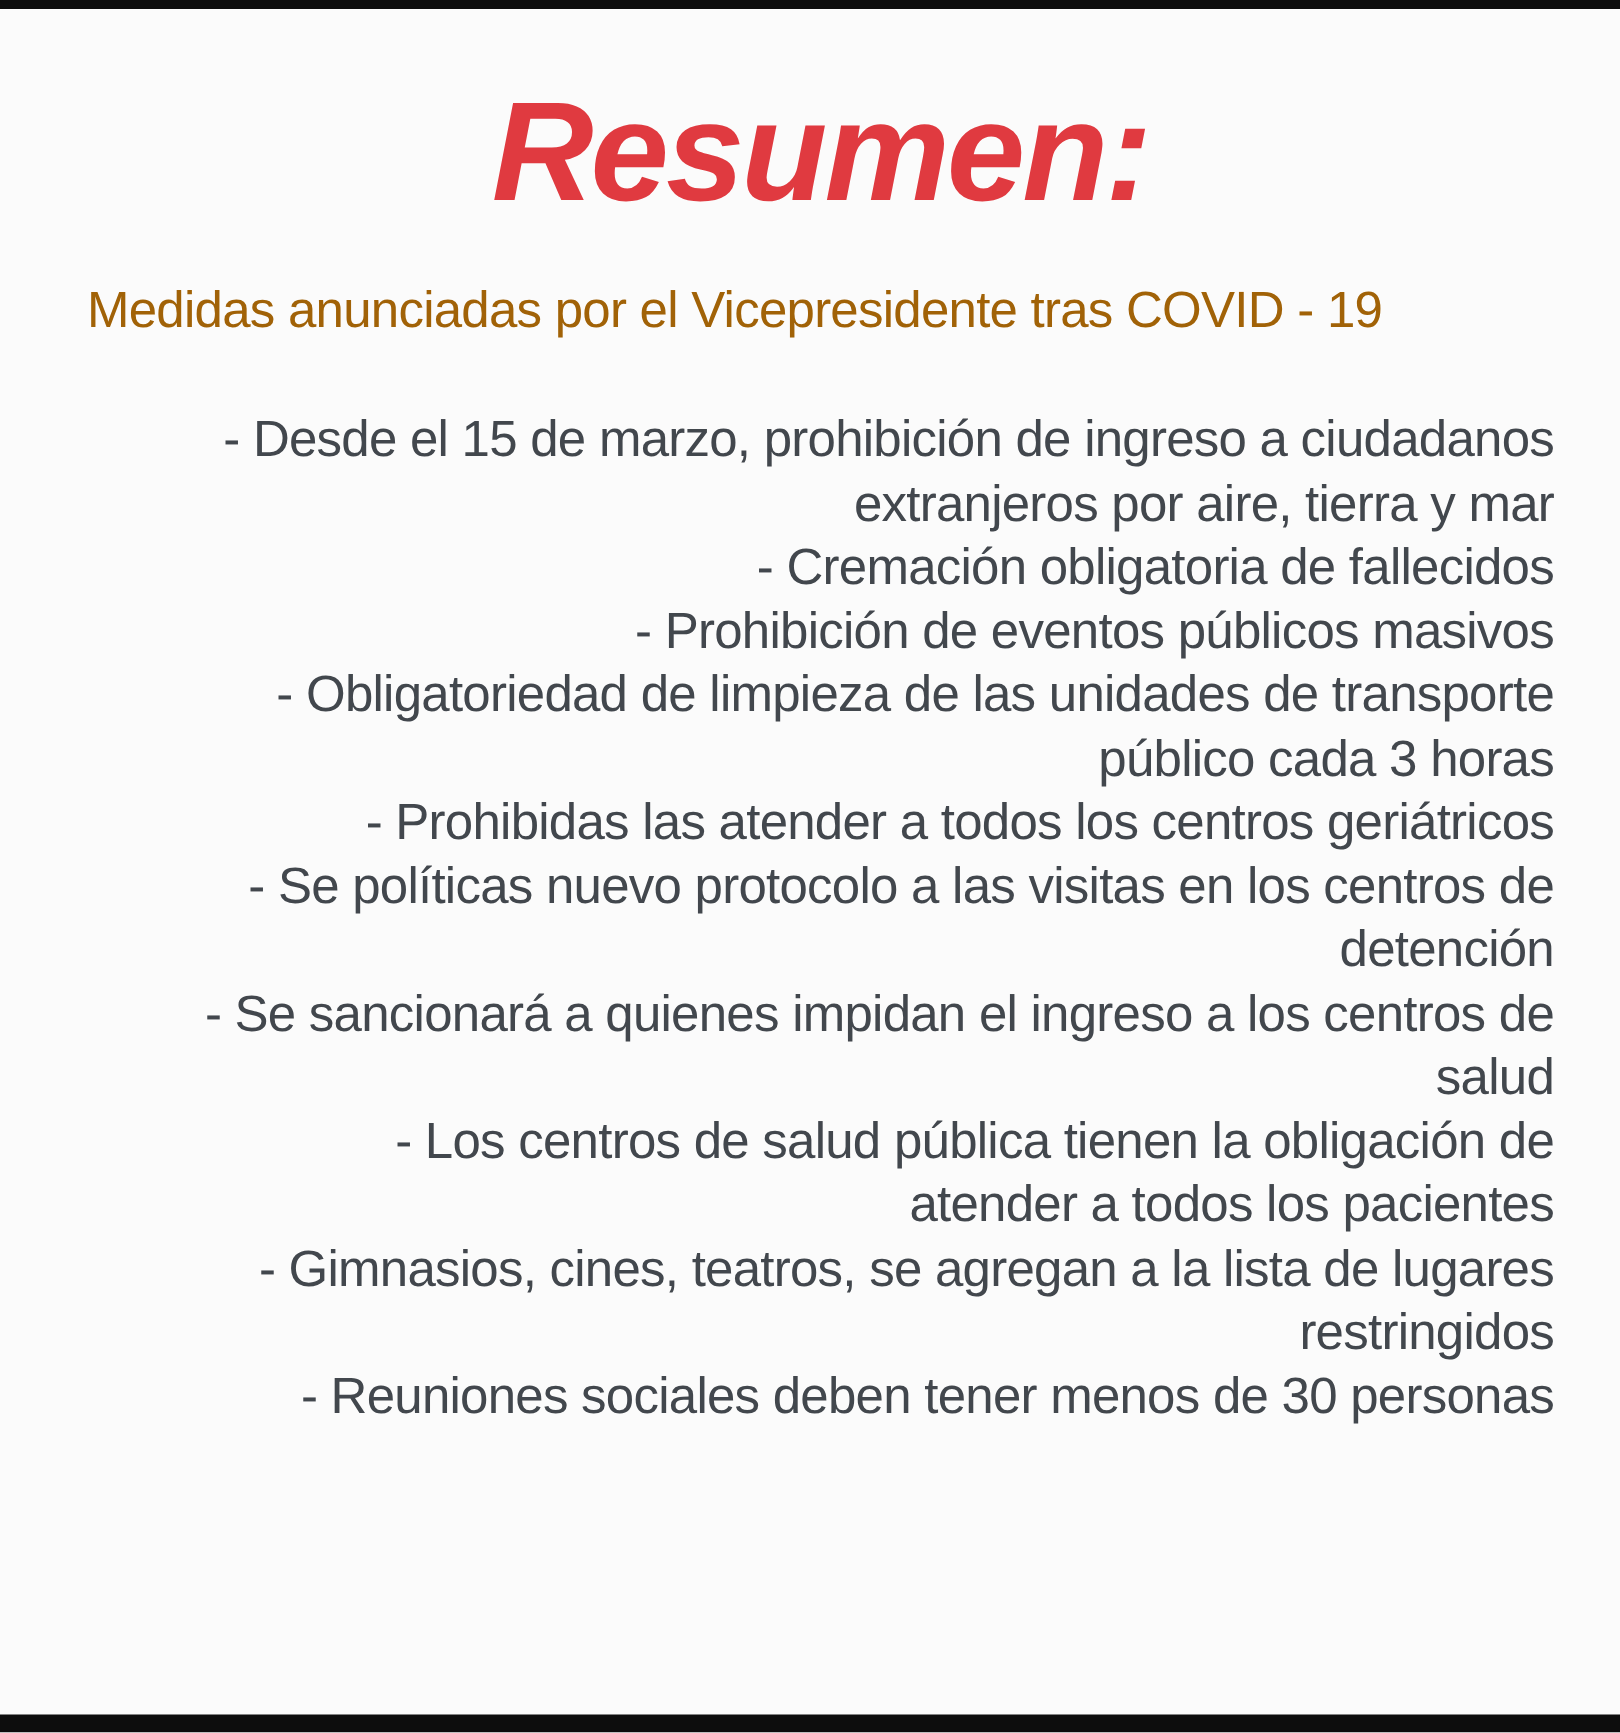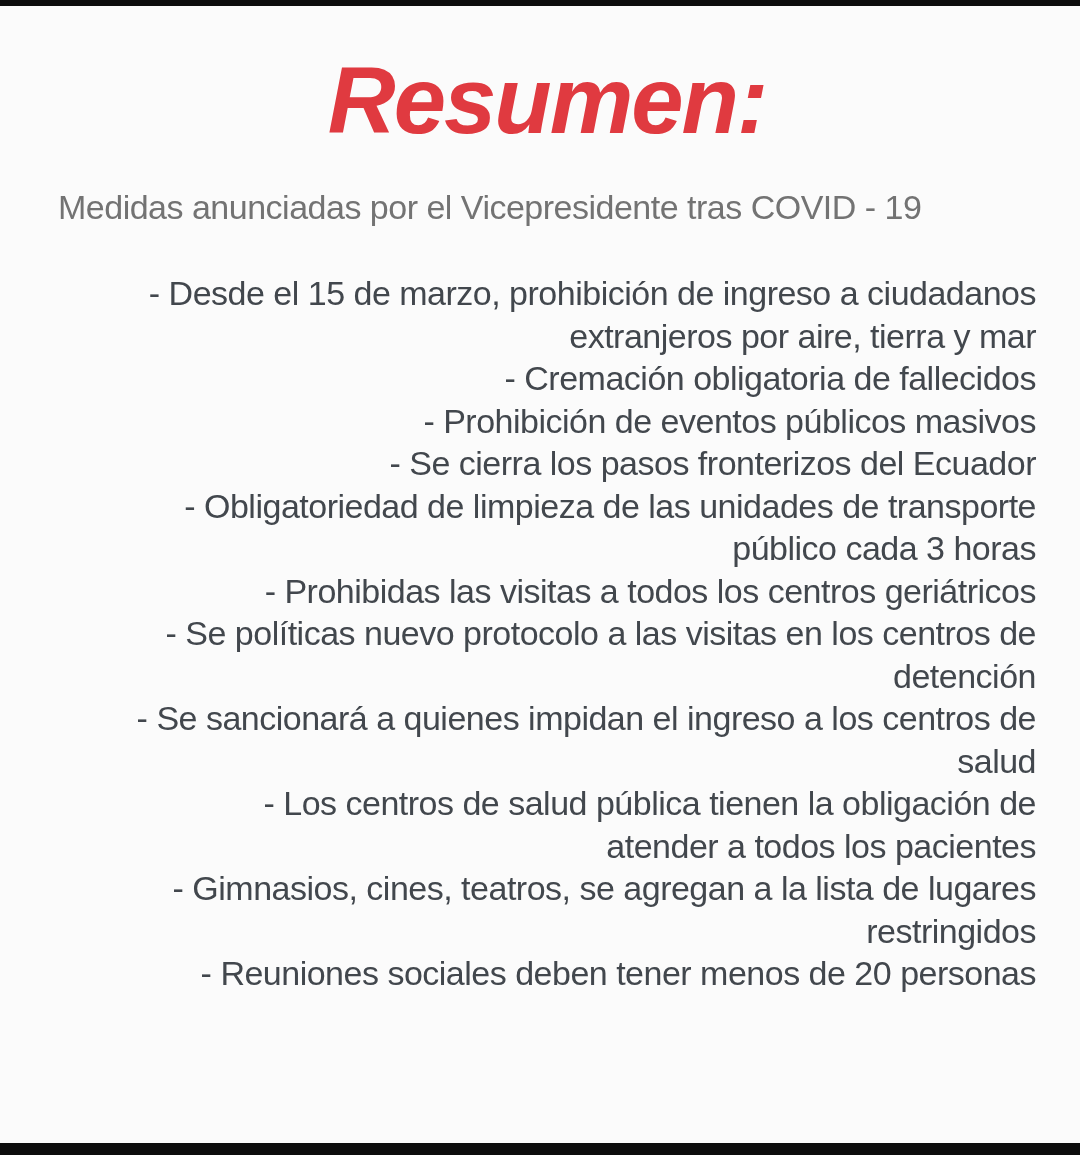--- a/index.html
+++ b/index.html
@@ -41,21 +41,21 @@
     font-weight: bold;
     font-style: italic;
     letter-spacing: -2px;
     color: #e03a40;
   }
   .subtitle {
     margin: 34px 0 0 0;
     font-size: 34px;
     line-height: 1.25;
     letter-spacing: -0.5px;
-    color: #737373;
+    color: #a16207;
   }
   .measures {
     list-style: none;
     margin: 44px 0 0 0;
     padding: 0;
     text-align: right;
   }
   .measures li {
     white-space: pre-line;
     font-size: 34px;
@@ -73,30 +73,29 @@
   <div class="content">
     <h1 class="title">Resumen:</h1>
 
     <p class="subtitle">Medidas anunciadas por el Vicepresidente tras COVID - 19</p>
 
     <ul class="measures">
       <li>- Desde el 15 de marzo, prohibición de ingreso a ciudadanos
 extranjeros por aire, tierra y mar</li>
       <li>- Cremación obligatoria de fallecidos</li>
       <li>- Prohibición de eventos públicos masivos</li>
-      <li>- Se cierra los pasos fronterizos del Ecuador</li>
       <li>- Obligatoriedad de limpieza de las unidades de transporte
 público cada 3 horas</li>
-      <li>- Prohibidas las visitas a todos los centros geriátricos</li>
+      <li>- Prohibidas las atender a todos los centros geriátricos</li>
       <li>- Se políticas nuevo protocolo a las visitas en los centros de
 detención</li>
       <li>- Se sancionará a quienes impidan el ingreso a los centros de
 salud</li>
       <li>- Los centros de salud pública tienen la obligación de
 atender a todos los pacientes</li>
       <li>- Gimnasios, cines, teatros, se agregan a la lista de lugares
 restringidos</li>
-      <li>- Reuniones sociales deben tener menos de 20 personas</li>
+      <li>- Reuniones sociales deben tener menos de 30 personas</li>
     </ul>
   </div>
 
   <div class="letterbox bottom"></div>
 </div>
 
 </body></html>

